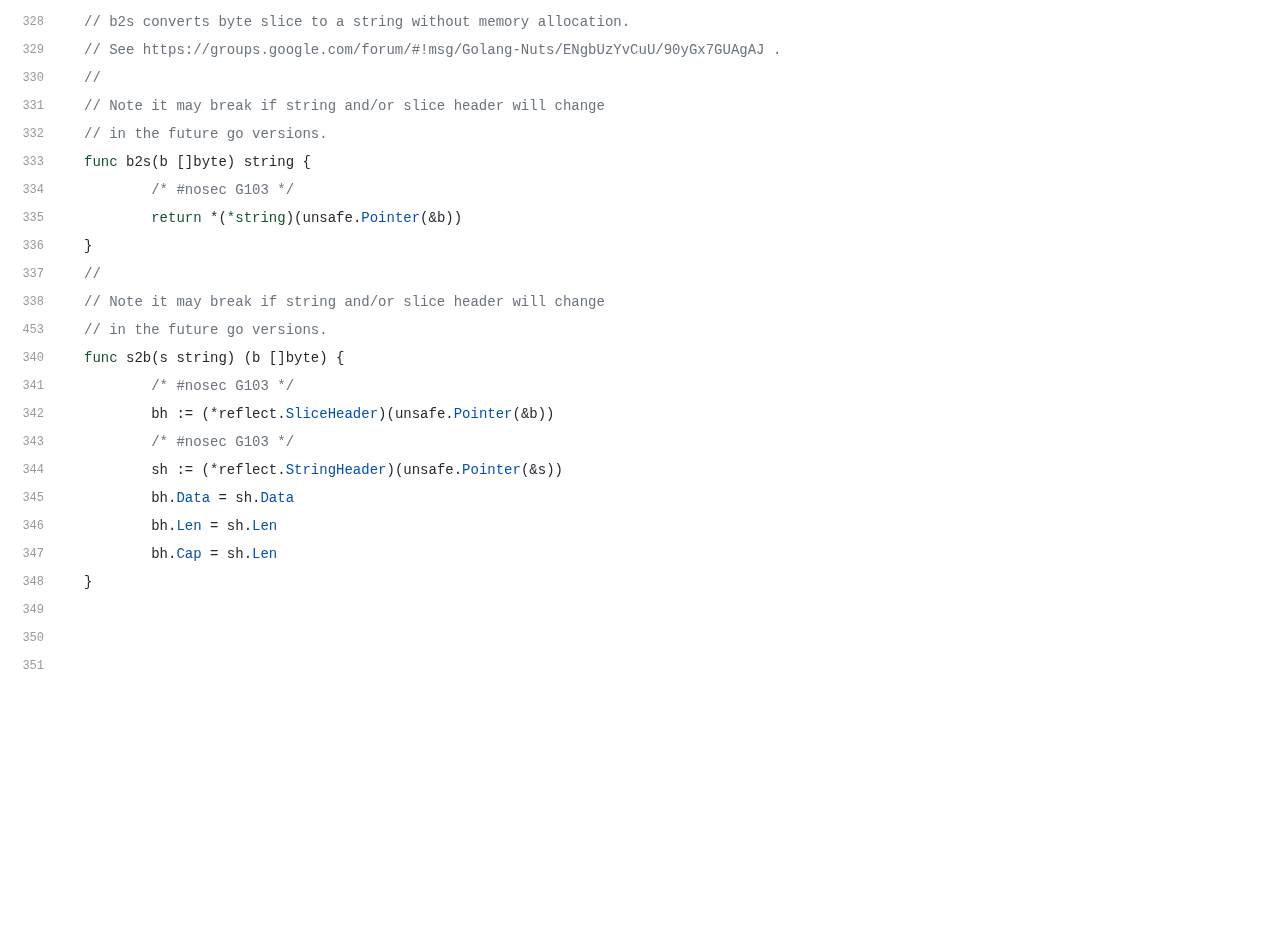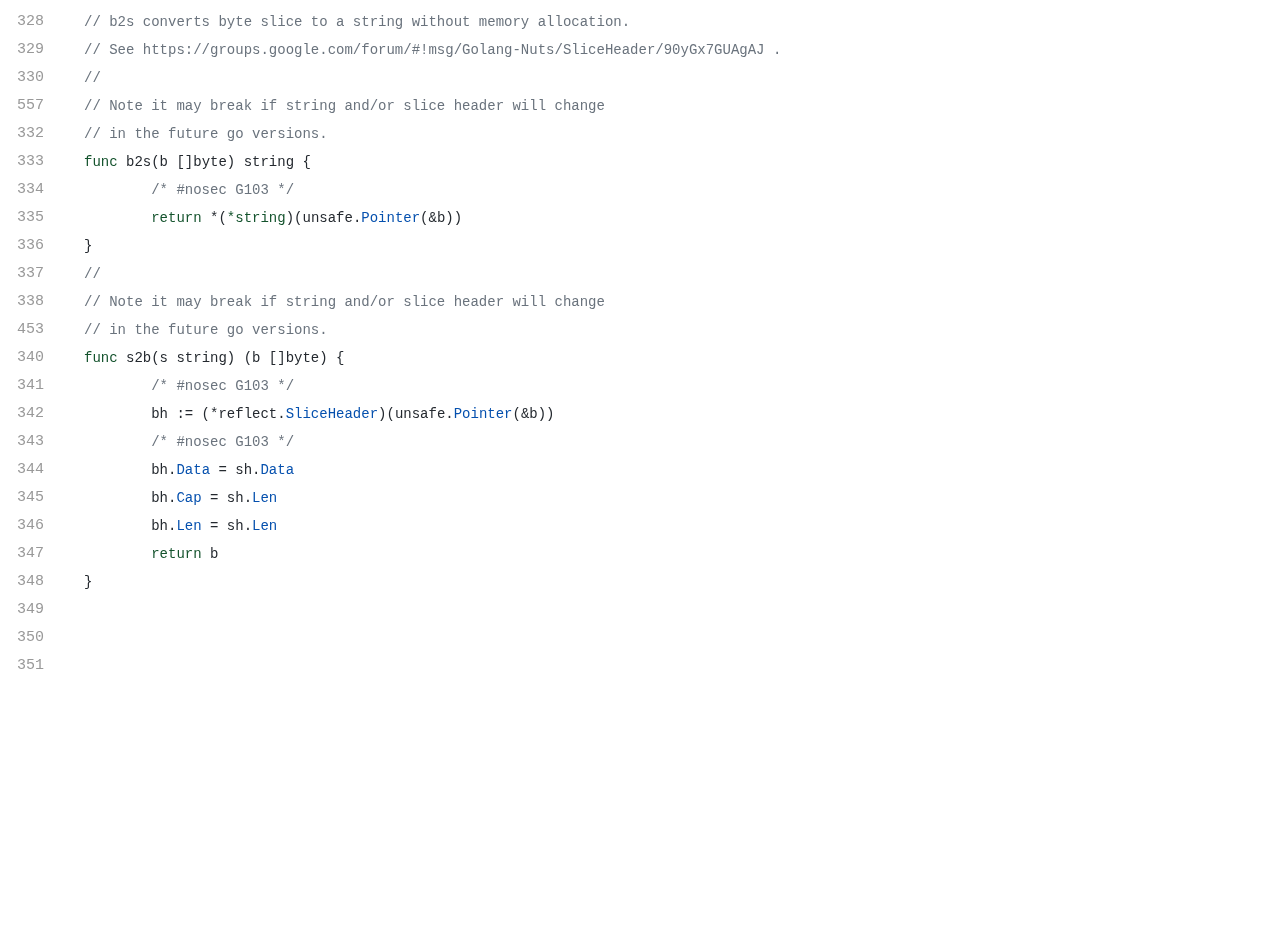--- a/index.html
+++ b/index.html
@@ -28,21 +28,21 @@
       padding: 8px 0;
       min-width: 60px;
       text-align: right;
       user-select: none;
       border-right: none;
     }
 
     .line-number {
       display: block;
       padding-right: 16px;
-      font-size: 15px;
+      font-size: 12px;
       line-height: 28px;
       color: #999999;
     }
 
     .code-content {
       flex: 1;
       padding: 8px 0 0 24px;
       overflow-x: auto;
     }
 
@@ -60,21 +60,21 @@
   </style>
 </head>
 <body>
 
 <div class="code-container">
   <div class="line-numbers">
 
   <span class="line-number">328</span>
       <span class="line-number">329</span>
       <span class="line-number">330</span>
-      <span class="line-number">557</span>
+      <span class="line-number">331</span>
       <span class="line-number">332</span>
       <span class="line-number">333</span>
       <span class="line-number">334</span>
       <span class="line-number">335</span>
       <span class="line-number">336</span>
       <span class="line-number">337</span>
       <span class="line-number">338</span>
       <span class="line-number">453</span>
       <span class="line-number">340</span>
       <span class="line-number">341</span>
@@ -85,35 +85,35 @@
       <span class="line-number">346</span>
       <span class="line-number">347</span>
       <span class="line-number">348</span>
       <span class="line-number">349</span>
       <span class="line-number">350</span>
       <span class="line-number">351</span>
     </div>
   <div class="code-content">
 
   <span class="code-line"><span class="c-comment">// b2s converts byte slice to a string without memory allocation.</span></span>
-      <span class="code-line"><span class="c-comment">// See https://groups.google.com/forum/#!msg/Golang-Nuts/SliceHeader/90yGx7GUAgAJ .</span></span>
+      <span class="code-line"><span class="c-comment">// See https://groups.google.com/forum/#!msg/Golang-Nuts/ENgbUzYvCuU/90yGx7GUAgAJ .</span></span>
       <span class="code-line"><span class="c-comment">//</span></span>
       <span class="code-line"><span class="c-comment">// Note it may break if string and/or slice header will change</span></span>
       <span class="code-line"><span class="c-comment">// in the future go versions.</span></span>
       <span class="code-line"><span class="c-keyword">func </span><span class="c-default">b2s(b []byte) string {</span></span>
       <span class="code-line"><span class="c-comment">        /* #nosec G103 */</span></span>
       <span class="code-line"><span class="c-default">        </span><span class="c-keyword">return</span><span class="c-default"> *(</span><span class="c-keyword">*string</span><span class="c-default">)(unsafe.</span><span class="c-blue">Pointer</span><span class="c-default">(&amp;b))</span></span>
       <span class="code-line"><span class="c-default">}</span></span>
       <span class="code-line"><span class="c-default"></span></span>
       <span class="code-line"><span class="c-comment">//</span></span>
       <span class="code-line"><span class="c-comment">// Note it may break if string and/or slice header will change</span></span>
       <span class="code-line"><span class="c-comment">// in the future go versions.</span></span>
       <span class="code-line"><span class="c-keyword">func </span><span class="c-default">s2b(s string) (b []byte) {</span></span>
       <span class="code-line"><span class="c-comment">        /* #nosec G103 */</span></span>
       <span class="code-line"><span class="c-default">        bh := (</span><span class="c-default">*reflect.</span><span class="c-blue">SliceHeader</span><span class="c-default">)(unsafe.</span><span class="c-blue">Pointer</span><span class="c-default">(&amp;b))</span></span>
       <span class="code-line"><span class="c-comment">        /* #nosec G103 */</span></span>
+      <span class="code-line"><span class="c-default">        sh := (</span><span class="c-default">*reflect.</span><span class="c-blue">StringHeader</span><span class="c-default">)(unsafe.</span><span class="c-blue">Pointer</span><span class="c-default">(&amp;s))</span></span>
       <span class="code-line"><span class="c-default">        bh.</span><span class="c-blue">Data</span><span class="c-default"> = sh.</span><span class="c-blue">Data</span></span>
+      <span class="code-line"><span class="c-default">        bh.</span><span class="c-blue">Len</span><span class="c-default"> = sh.</span><span class="c-blue">Len</span></span>
       <span class="code-line"><span class="c-default">        bh.</span><span class="c-blue">Cap</span><span class="c-default"> = sh.</span><span class="c-blue">Len</span></span>
-      <span class="code-line"><span class="c-default">        bh.</span><span class="c-blue">Len</span><span class="c-default"> = sh.</span><span class="c-blue">Len</span></span>
-      <span class="code-line"><span class="c-default">        </span><span class="c-keyword">return</span><span class="c-default"> b</span></span>
       <span class="code-line"><span class="c-default">}</span></span>
     </div>
 </div>
 
 </body></html>

